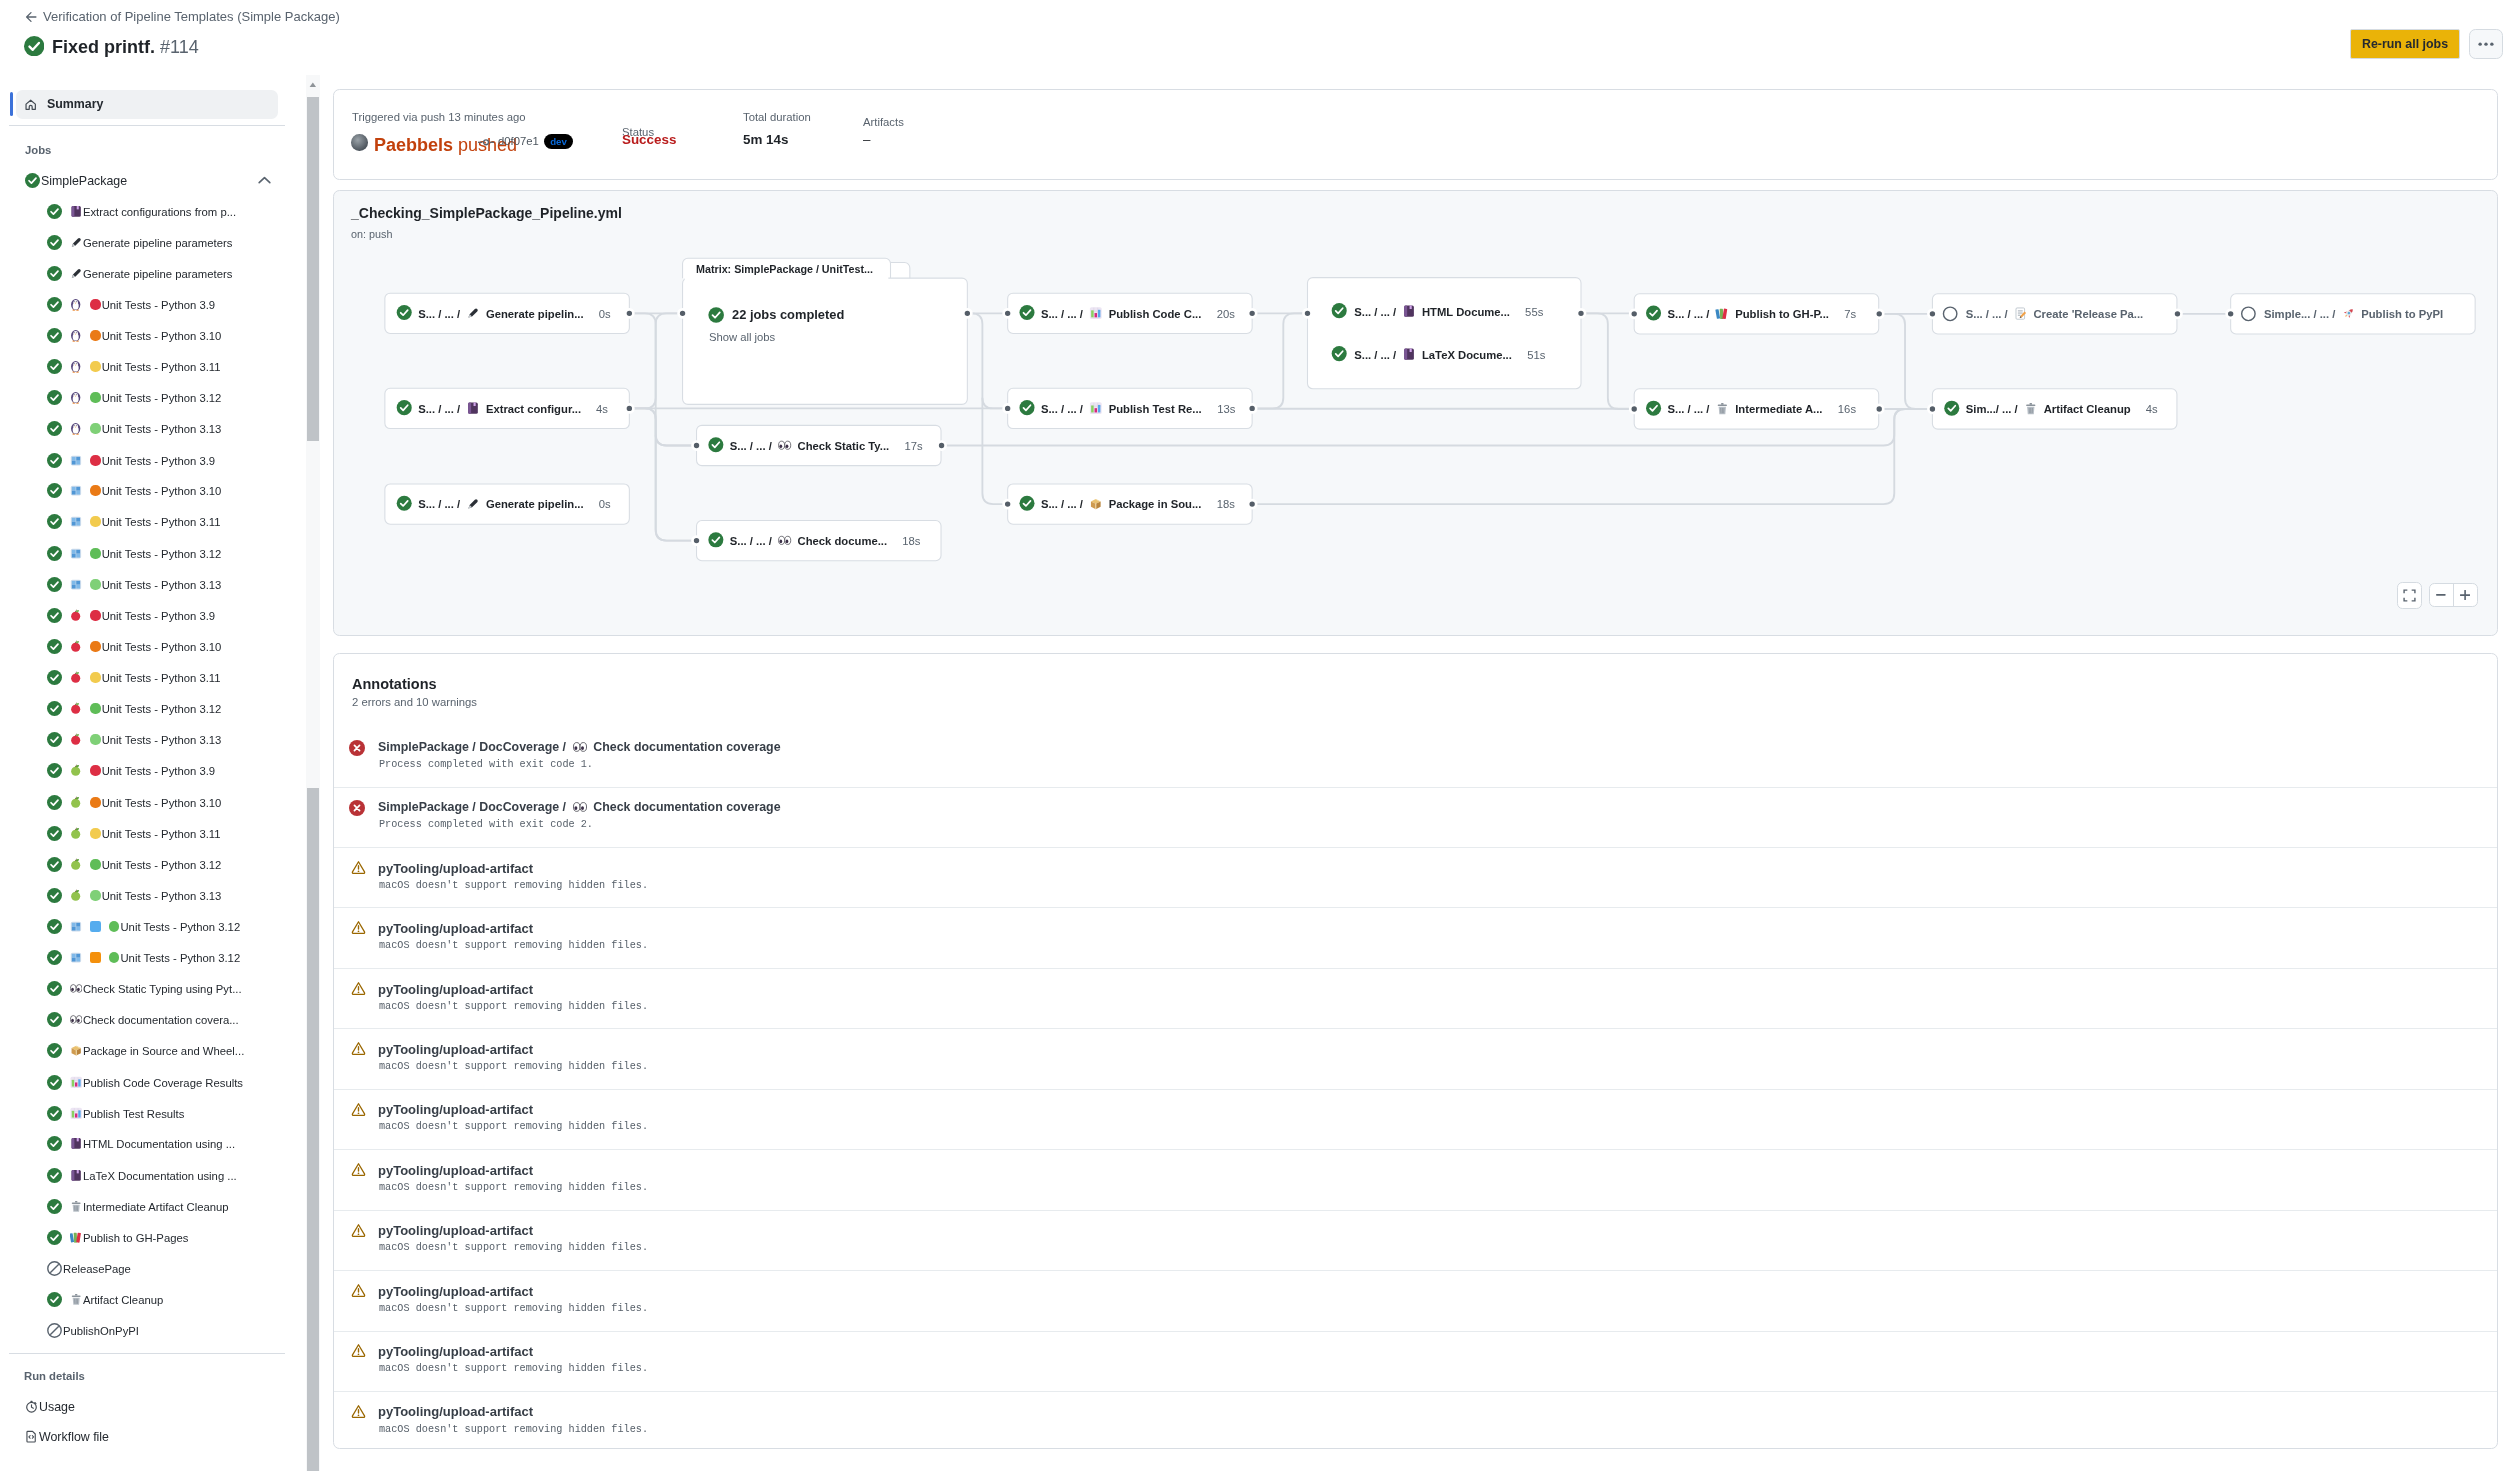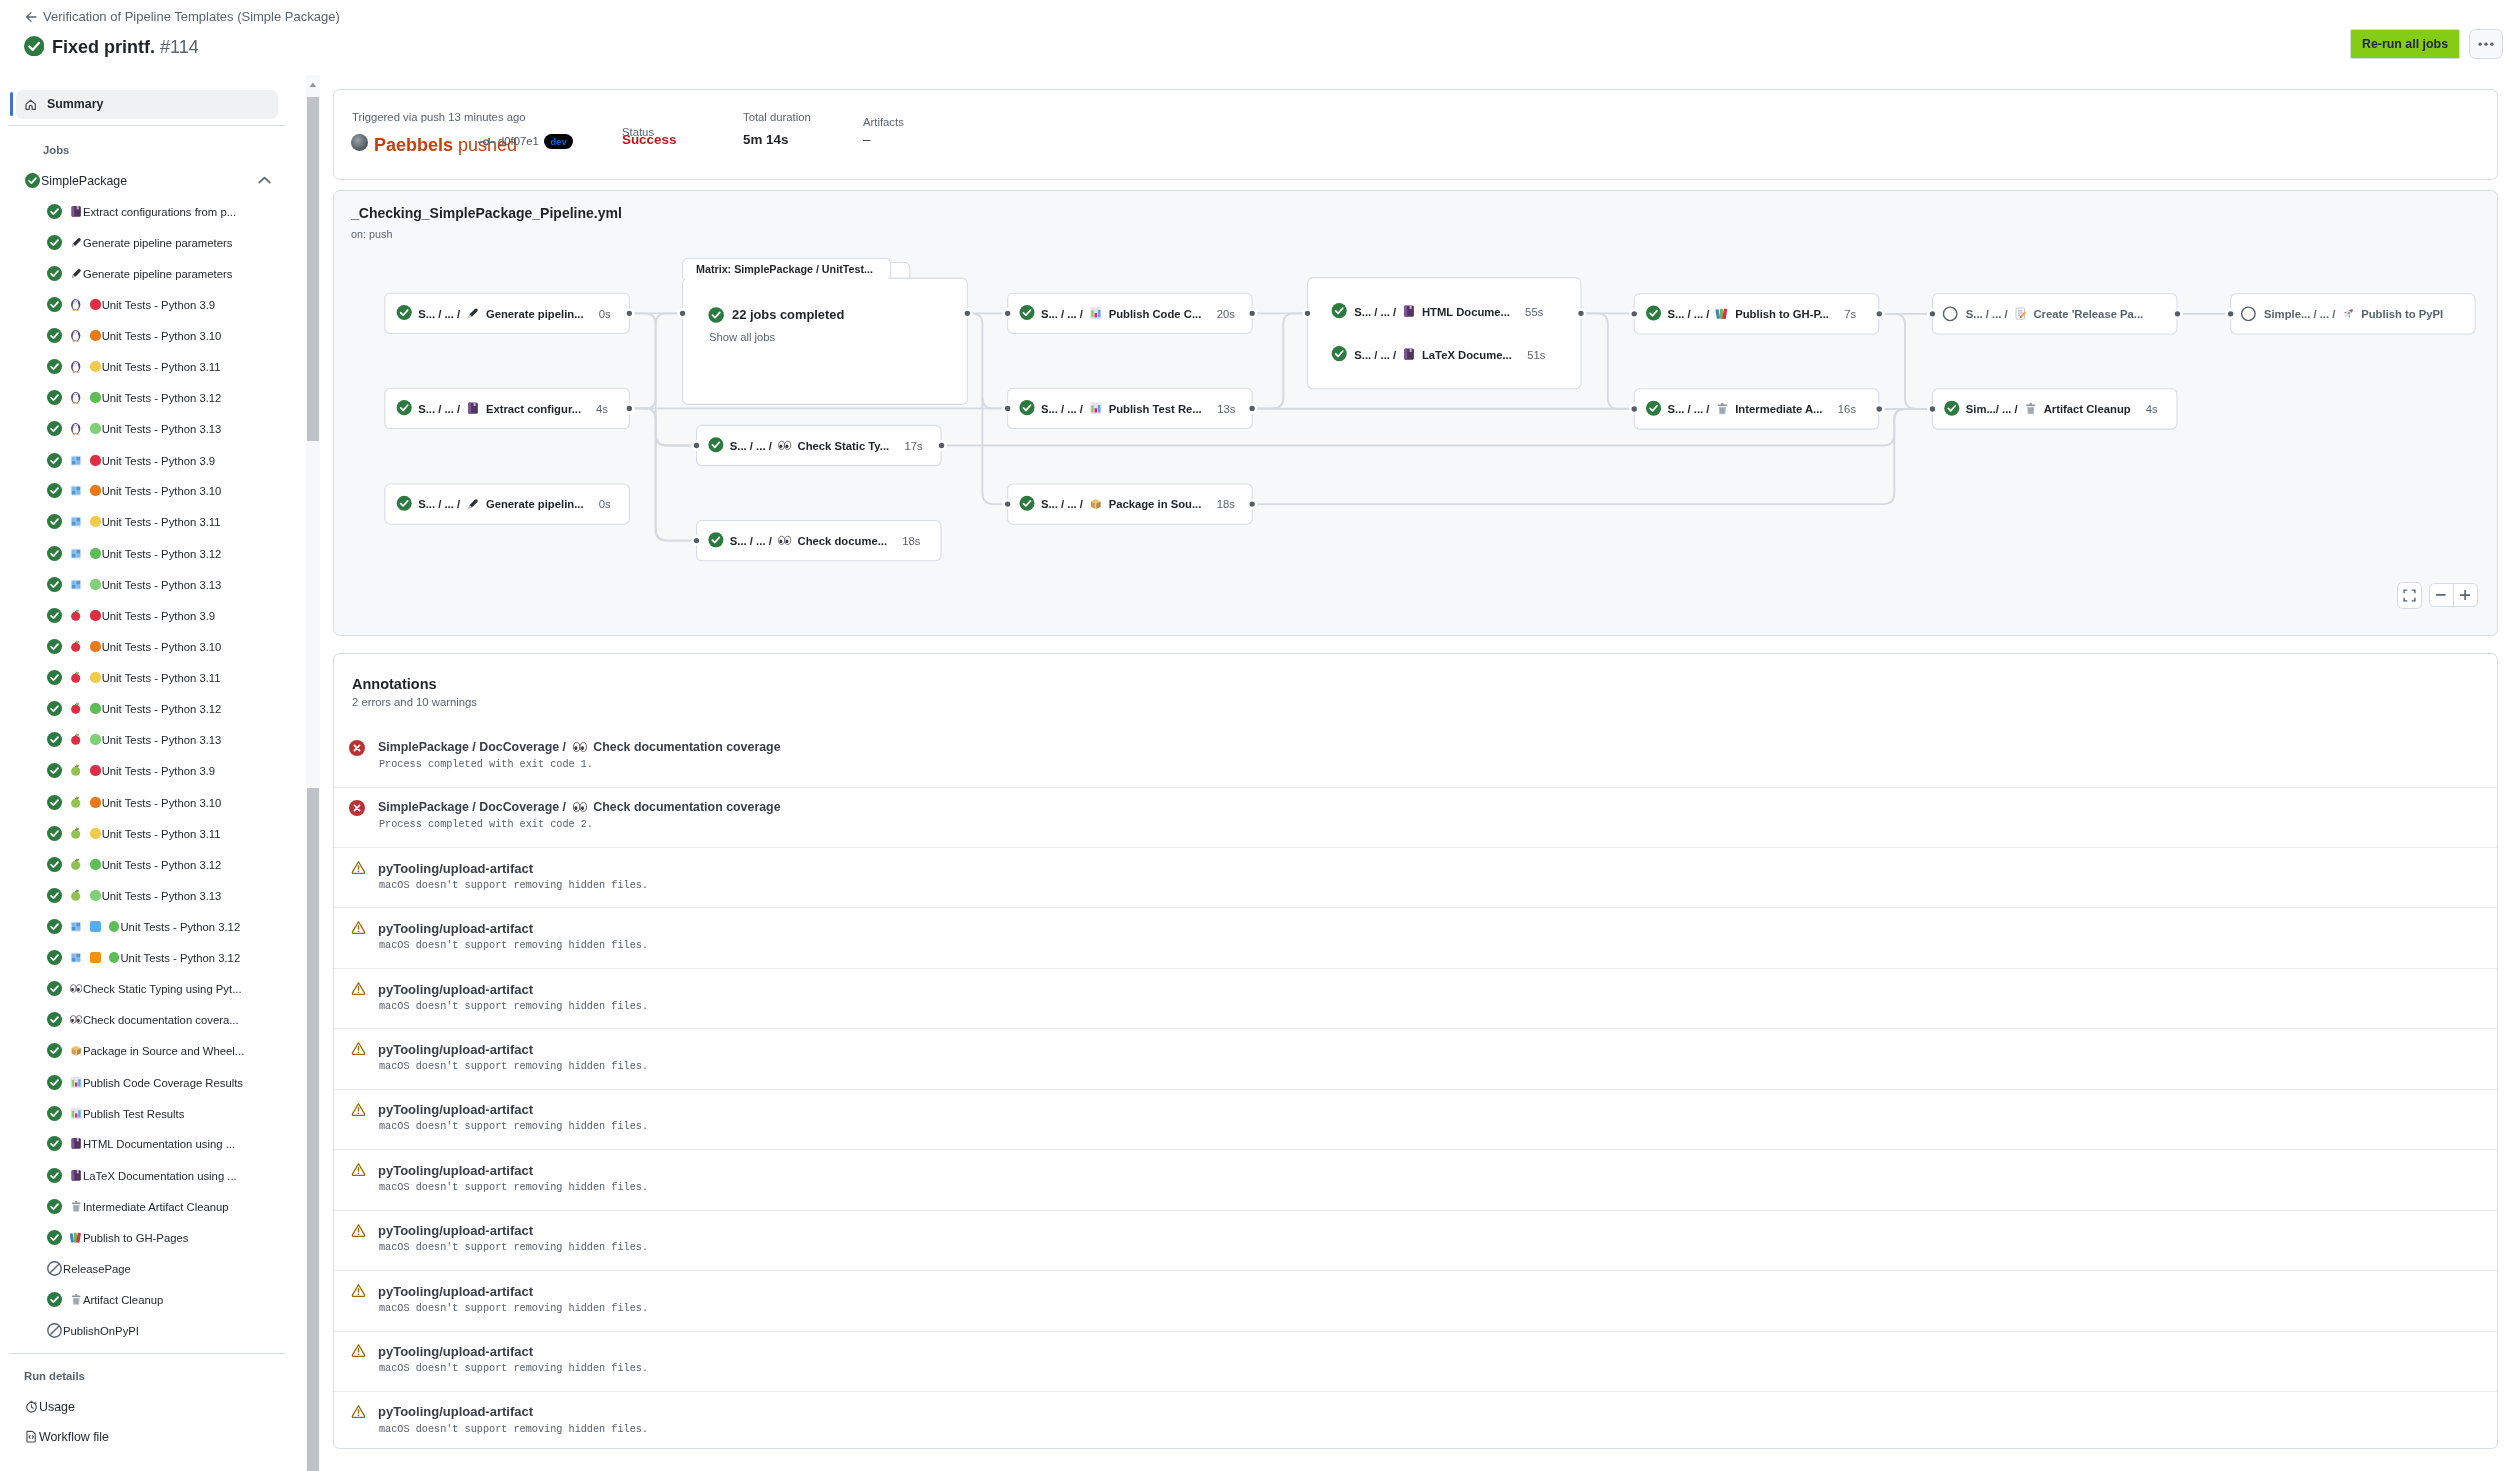--- a/index.html
+++ b/index.html
@@ -139,37 +139,37 @@
   </svg>
 
 <svg class="abs" style="left:25px;top:11.3px" width="12" height="12" viewBox="0 0 22 22">
     <path d="M11 3 L3 11 L11 19 M3.5 11 H20" stroke="#59636e" stroke-width="2.4" fill="none" stroke-linecap="round" stroke-linejoin="round"></path>
   </svg>
 <div class="abs muted" style="left:43px;top:9.1px;font-size:13px">Verification of Pipeline Templates (Simple Package)</div>
 <svg class="abs" style="left:24px;top:36px" width="20.4" height="20.4" viewBox="0 0 28 28">
     <use href="#ck28"></use>
   </svg>
 <div class="abs" style="left:52px;top:37px;font-size:18px;color:#1f2328;font-weight:bold">Fixed printf. <span style="font-weight:normal;color:#59636e">#114</span></div>
-<div class="abs" style="left:2350px;top:29px;width:110px;height:30px;background:#84cc16;border:1.1px solid #d5dbe1;border-radius:2px;font-size:12.4px;font-weight:bold;color:#24292f;display:flex;align-items:center;justify-content:center">Re-run all jobs</div>
+<div class="abs" style="left:2350px;top:29px;width:110px;height:30px;background:#eab308;border:1.1px solid #d5dbe1;border-radius:2px;font-size:12.4px;font-weight:bold;color:#24292f;display:flex;align-items:center;justify-content:center">Re-run all jobs</div>
 <div class="abs" style="left:2469px;top:29px;width:34px;height:30px;background:#f6f8fa;border:1.1px solid #d5dbe1;border-radius:6.5px;display:flex;align-items:center;justify-content:center">
 <svg width="16" height="4.3" viewBox="0 0 30 8">
       <circle cx="4" cy="4" r="3.2" fill="#59636e"></circle>
       <circle cx="15" cy="4" r="3.2" fill="#59636e"></circle>
       <circle cx="26" cy="4" r="3.2" fill="#59636e"></circle>
     </svg>
   </div>
 
 <div class="abs" style="left:9.7px;top:92px;width:3.8px;height:24px;border-radius:2.2px;background:#3c72d9"></div>
 <div class="abs" style="left:16px;top:90px;width:262px;height:29px;background:#eff1f3;border-radius:6.5px"></div>
 <svg class="abs" style="left:24px;top:98px" width="13.4" height="13.4" viewBox="0 0 23 23">
     <use href="#home"></use>
   </svg>
 <div class="abs" style="left:47px;top:97px;font-size:12.4px;font-weight:bold;color:#24292f">Summary</div>
 <div class="abs" style="left:8.6px;top:125px;width:276px;height:1.1px;background:#d8dde3"></div>
-<div class="abs muted" style="left:43px;top:144px;font-size:11.3px;font-weight:bold">Jobs</div>
+<div class="abs muted" style="left:25px;top:144px;font-size:11.3px;font-weight:bold">Jobs</div>
 
 <div class="job" style="left:25px;top:165px">
     <svg width="15" height="15" viewBox="0 0 28 28">
       <use href="#ck28"></use>
     </svg>
     <span class="jtxt" style="font-size:12.4px">SimplePackage</span>
   </div>
 <svg class="abs" style="left:258px;top:176px" width="13" height="8" viewBox="0 0 24 15">
     <path d="M2 12.5 L12 3 L22 12.5" stroke="#59636e" stroke-width="3" fill="none" stroke-linecap="round" stroke-linejoin="round"></path>
   </svg>

